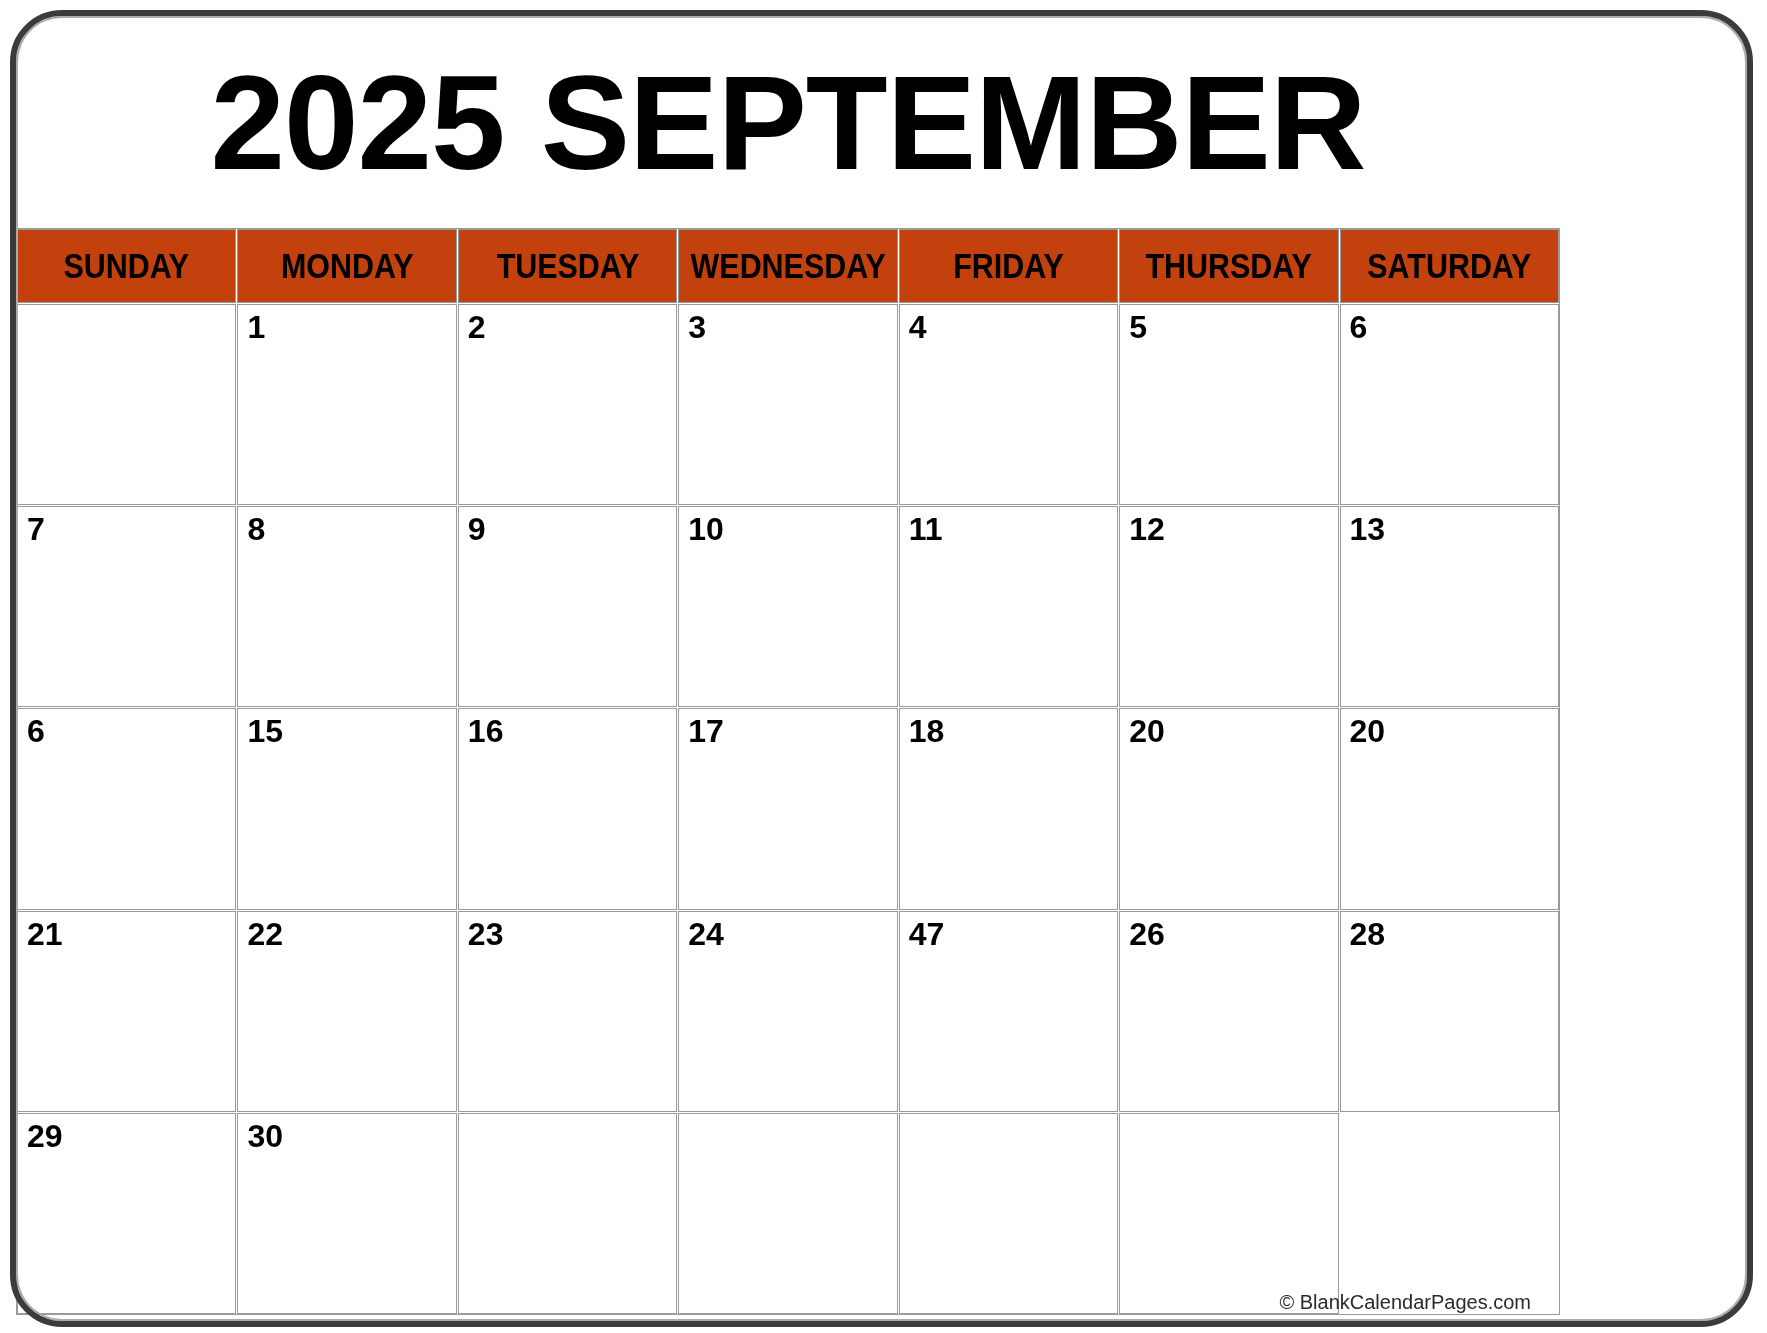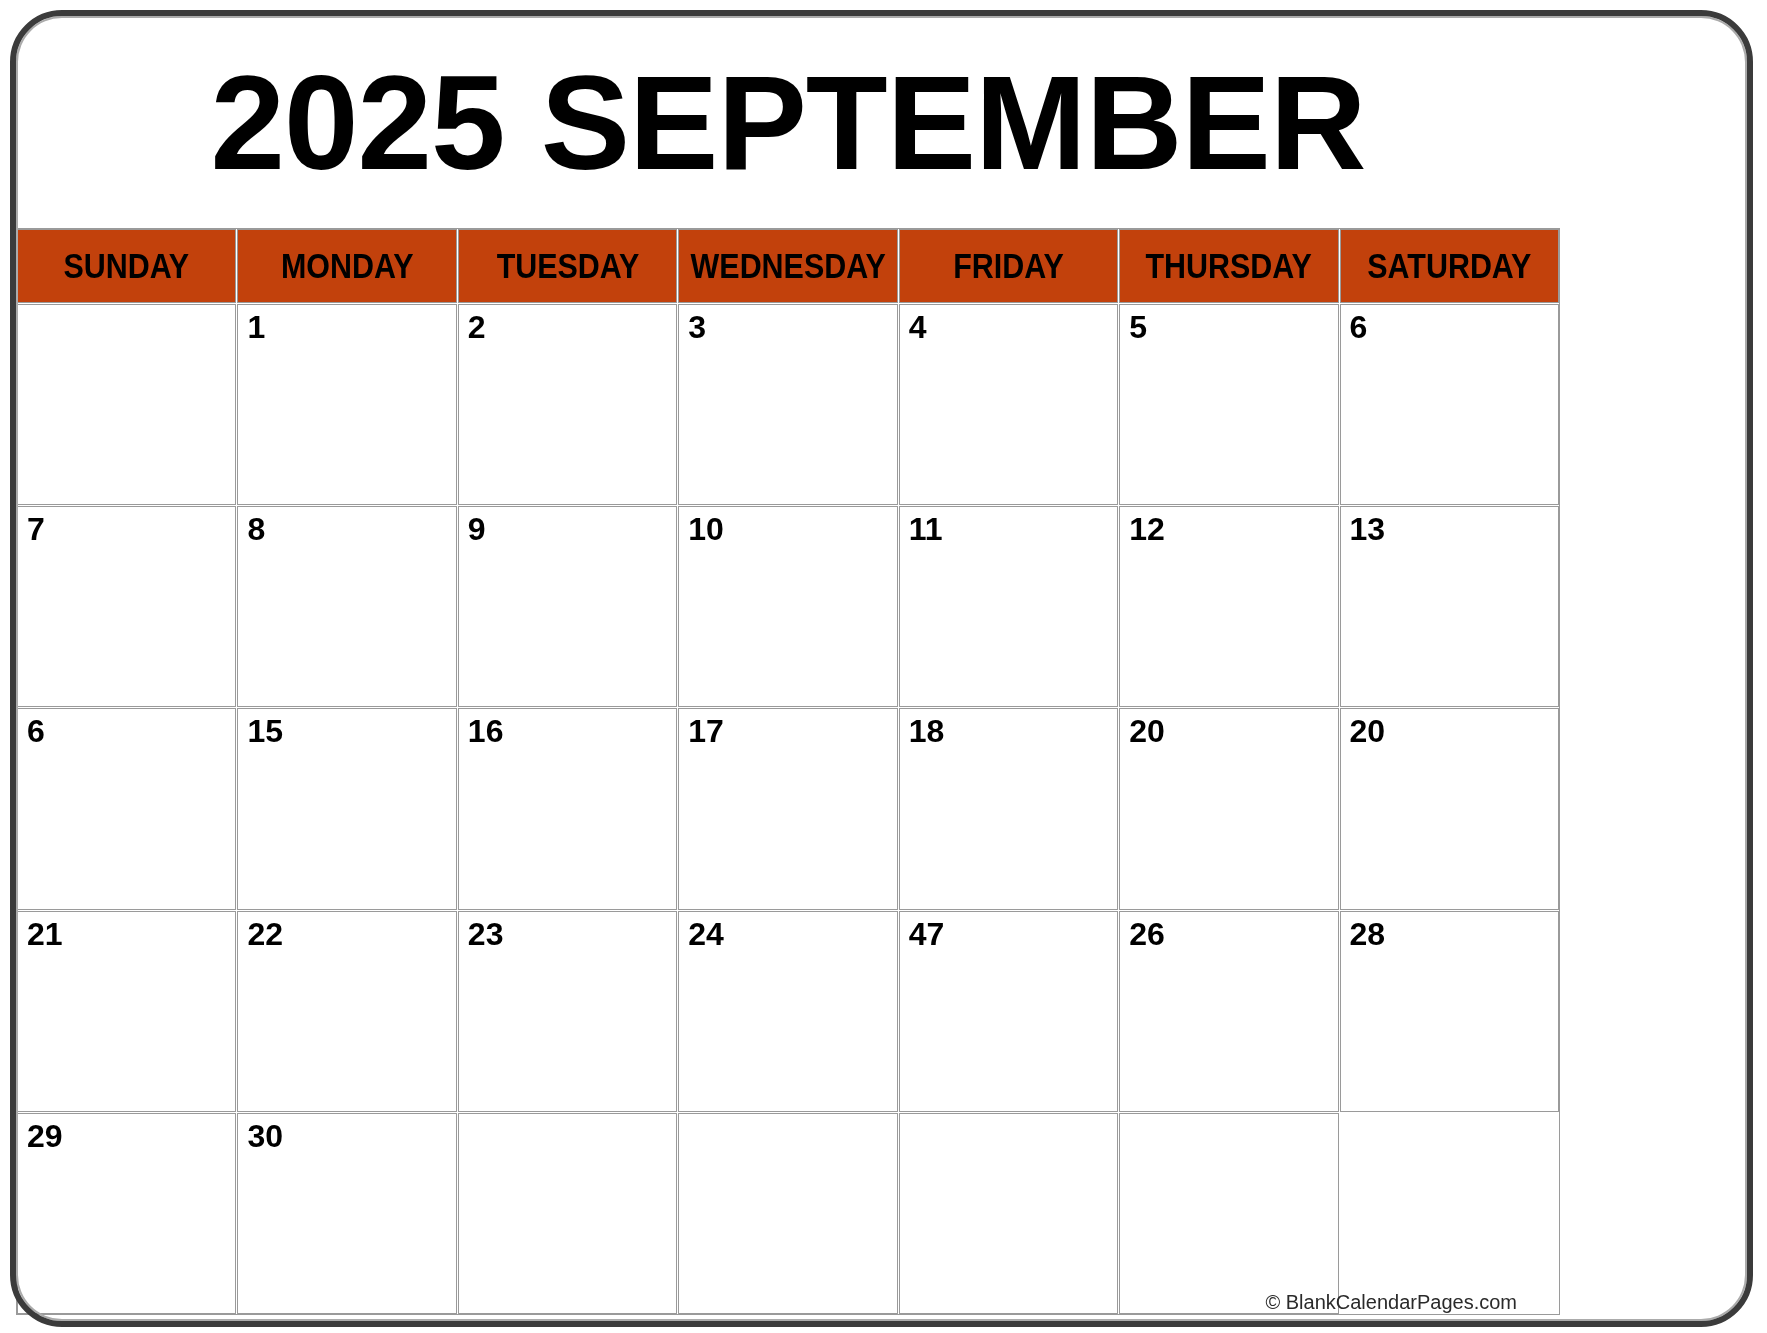--- a/index.html
+++ b/index.html
@@ -88,21 +88,21 @@
     padding: 6px 0 0 9px;
   }
   .dcell span {
     font-size: 32px;
     font-weight: bold;
     line-height: 1;
     color: var(--ink);
   }
   .footer {
     position: absolute;
-    right: 43px;
+    right: 29px;
     bottom: 7px;
     font-size: 20px;
     color: var(--footer-ink);
     z-index: 5;
     white-space: nowrap;
   }
   .border-overlay {
     position: absolute;
     left: 10px;
     top: 10px;

